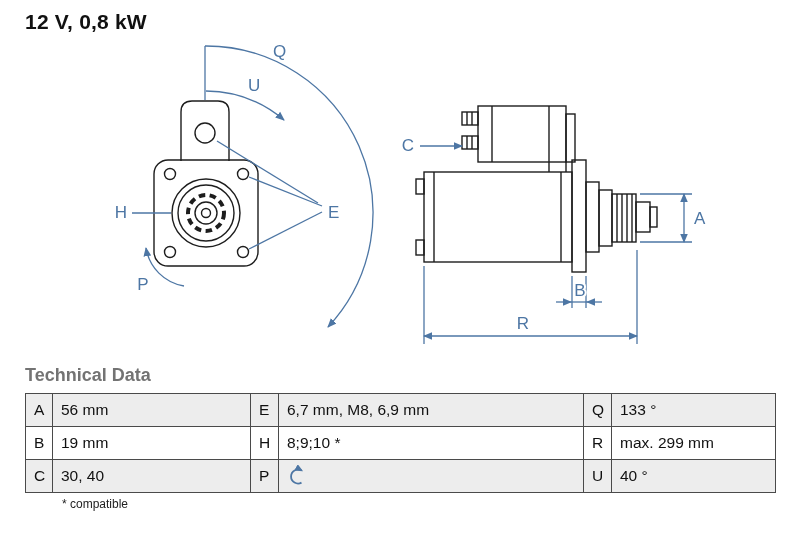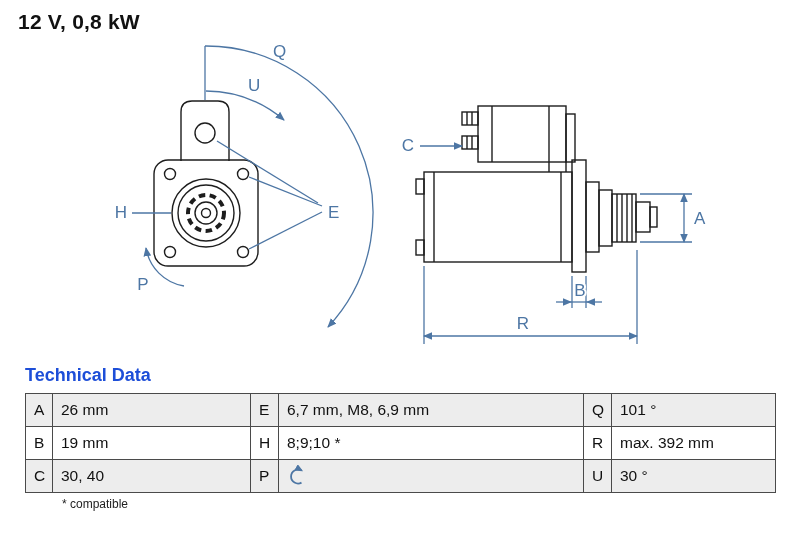--- a/index.html
+++ b/index.html
@@ -1,27 +1,27 @@
 <!DOCTYPE html>
 <html><head>
 <meta charset="utf-8">
 <style>
   html,body{margin:0;padding:0;background:#fff;}
   .page{
     position:relative;width:800px;height:533px;background:#ffffff;
     font-family:"Liberation Sans",sans-serif;overflow:hidden;color:#111;
   }
   .title{
-    position:absolute;left:18px;top:10px;
+    position:absolute;left:25px;top:10px;
     font-size:21px;font-weight:bold;color:#111;letter-spacing:.2px;
   }
   .drawing-svg{position:absolute;left:0;top:0;}
   .tech-heading{
     position:absolute;left:25px;top:365px;
-    font-size:18px;font-weight:bold;color:#1d4ed8;text-align:center;
+    font-size:18px;font-weight:bold;color:#737373;text-align:center;
   }
   table.tech{
     position:absolute;left:25px;top:393px;width:750px;
     border-collapse:collapse;table-layout:fixed;
     font-size:15.5px;color:#111;
   }
   table.tech td{
     border:1px solid #4a4a4a;height:32px;padding:0 4px 0 8px;
     vertical-align:middle;overflow:hidden;white-space:nowrap;
   }
@@ -142,49 +142,49 @@
       <col style="width:27px">
         <col style="width:198px">
       <col style="width:28px">
         <col style="width:305px">
       <col style="width:28px">
         <col style="width:164px">
     </colgroup>
     <tbody>
       <tr>
         <td>A</td>
-        <td>26 mm</td>
+        <td>56 mm</td>
         <td>E</td>
         <td>6,7 mm, M8, 6,9 mm</td>
         <td>Q</td>
-        <td>101 °</td>
+        <td>133 °</td>
       </tr>
       <tr>
         <td>B</td>
         <td>19 mm</td>
         <td>H</td>
         <td>8;9;10 *</td>
         <td>R</td>
-        <td>max. 392 mm</td>
+        <td>max. 299 mm</td>
       </tr>
       <tr>
         <td>C</td>
         <td>30, 40</td>
         <td>P</td>
         <td>
           <svg class="rot-icon" width="22" height="22" viewBox="0 0 22 22">
             <defs>
               <marker id="iarr" viewBox="0 0 10 10" refX="7" refY="5" markerWidth="5" markerHeight="5" orient="auto">
                 <path d="M0,1 L9,5 L0,9 z" fill="#4d76a4"></path>
               </marker>
             </defs>
             <path d="M 14.5 17.6 A 7 7 0 1 1 14.5 5.4" fill="none" stroke="#4d76a4" stroke-width="1.8" marker-end="url(#iarr)"></path>
           </svg>
         </td>
         <td>U</td>
-        <td>30 °</td>
+        <td>40 °</td>
       </tr>
     </tbody>
   </table>
 
   <div class="footnote">* compatible</div>
 
 </div>
 
 </body></html>

